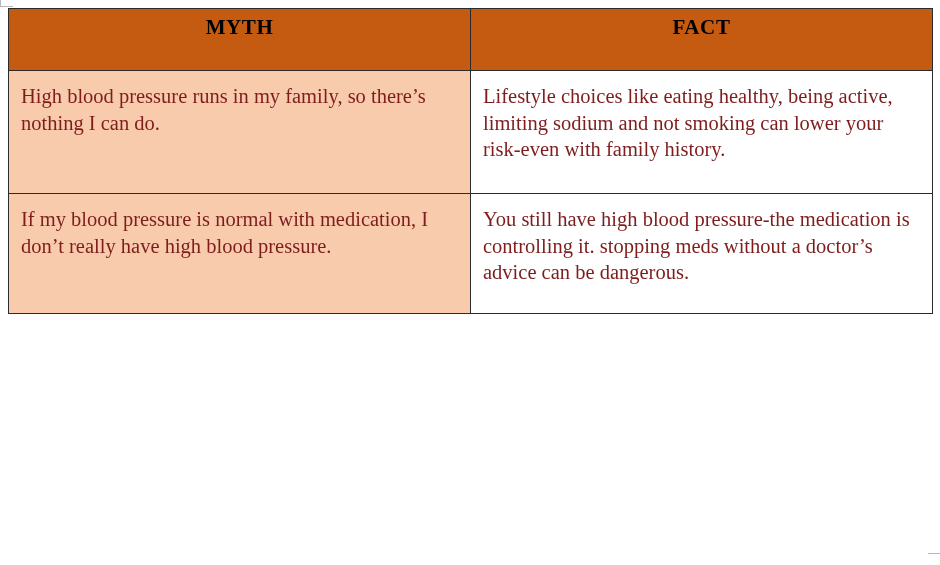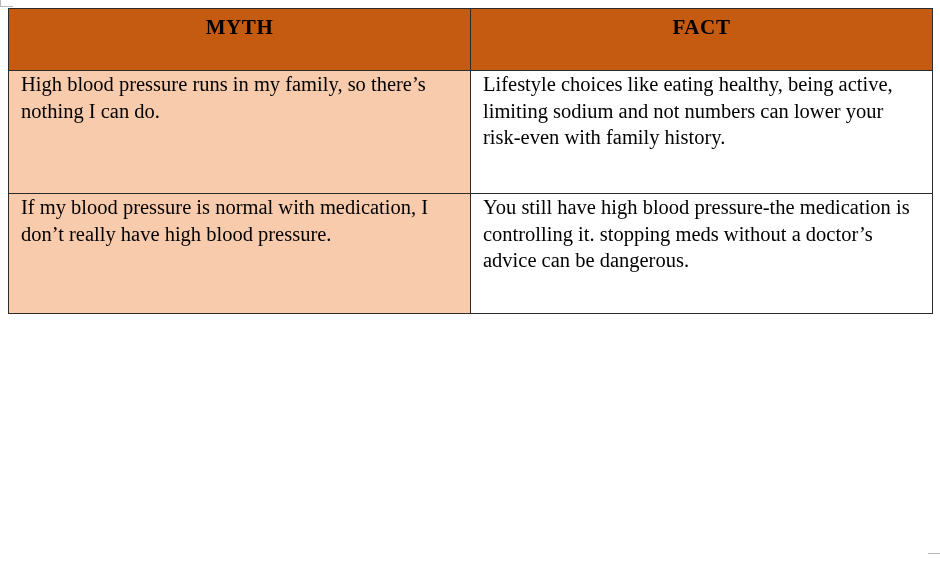--- a/index.html
+++ b/index.html
@@ -86,22 +86,22 @@
     background: #F8CBAD;
   }
   td.fact-cell {
     background: #FFFFFF;
   }
 
   .cell-text {
     display: block;
     font-size: 20.5px;
     line-height: 1.30;
-    color: #000000;
-    padding: 0 10px 6px 12px;
+    color: #7f1d1d;
+    padding: 12px 10px 6px 12px;
     white-space: pre-line;
   }
 
   tr.body-row-1 td { height: 122px; }
   tr.body-row-2 td { height: 119px; }
   tr.body-row-3 td { height: 119px; }
   tr.body-row-4 td { height: 121px; }
 </style>
 </head>
 <body>
@@ -125,21 +125,21 @@
           <span class="header-label">FACT</span>
         </th>
       </tr>
     </thead>
     <tbody>
       <tr class="body-row-1">
         <td class="myth-cell">
           <span class="cell-text">High blood pressure runs in my family, so there’s nothing I can do.</span>
         </td>
         <td class="fact-cell">
-          <span class="cell-text">Lifestyle choices like eating healthy, being active, limiting sodium and not numbers can lower your risk-even with family history.</span>
+          <span class="cell-text">Lifestyle choices like eating healthy, being active, limiting sodium and not smoking can lower your risk-even with family history.</span>
         </td>
       </tr>
       <tr class="body-row-3">
         <td class="myth-cell">
           <span class="cell-text">If my blood pressure is normal with medication, I don’t really have high blood pressure.</span>
         </td>
         <td class="fact-cell">
           <span class="cell-text">You still have high blood pressure-the medication is controlling it. stopping meds without a doctor’s advice can be dangerous.</span>
         </td>
       </tr>

